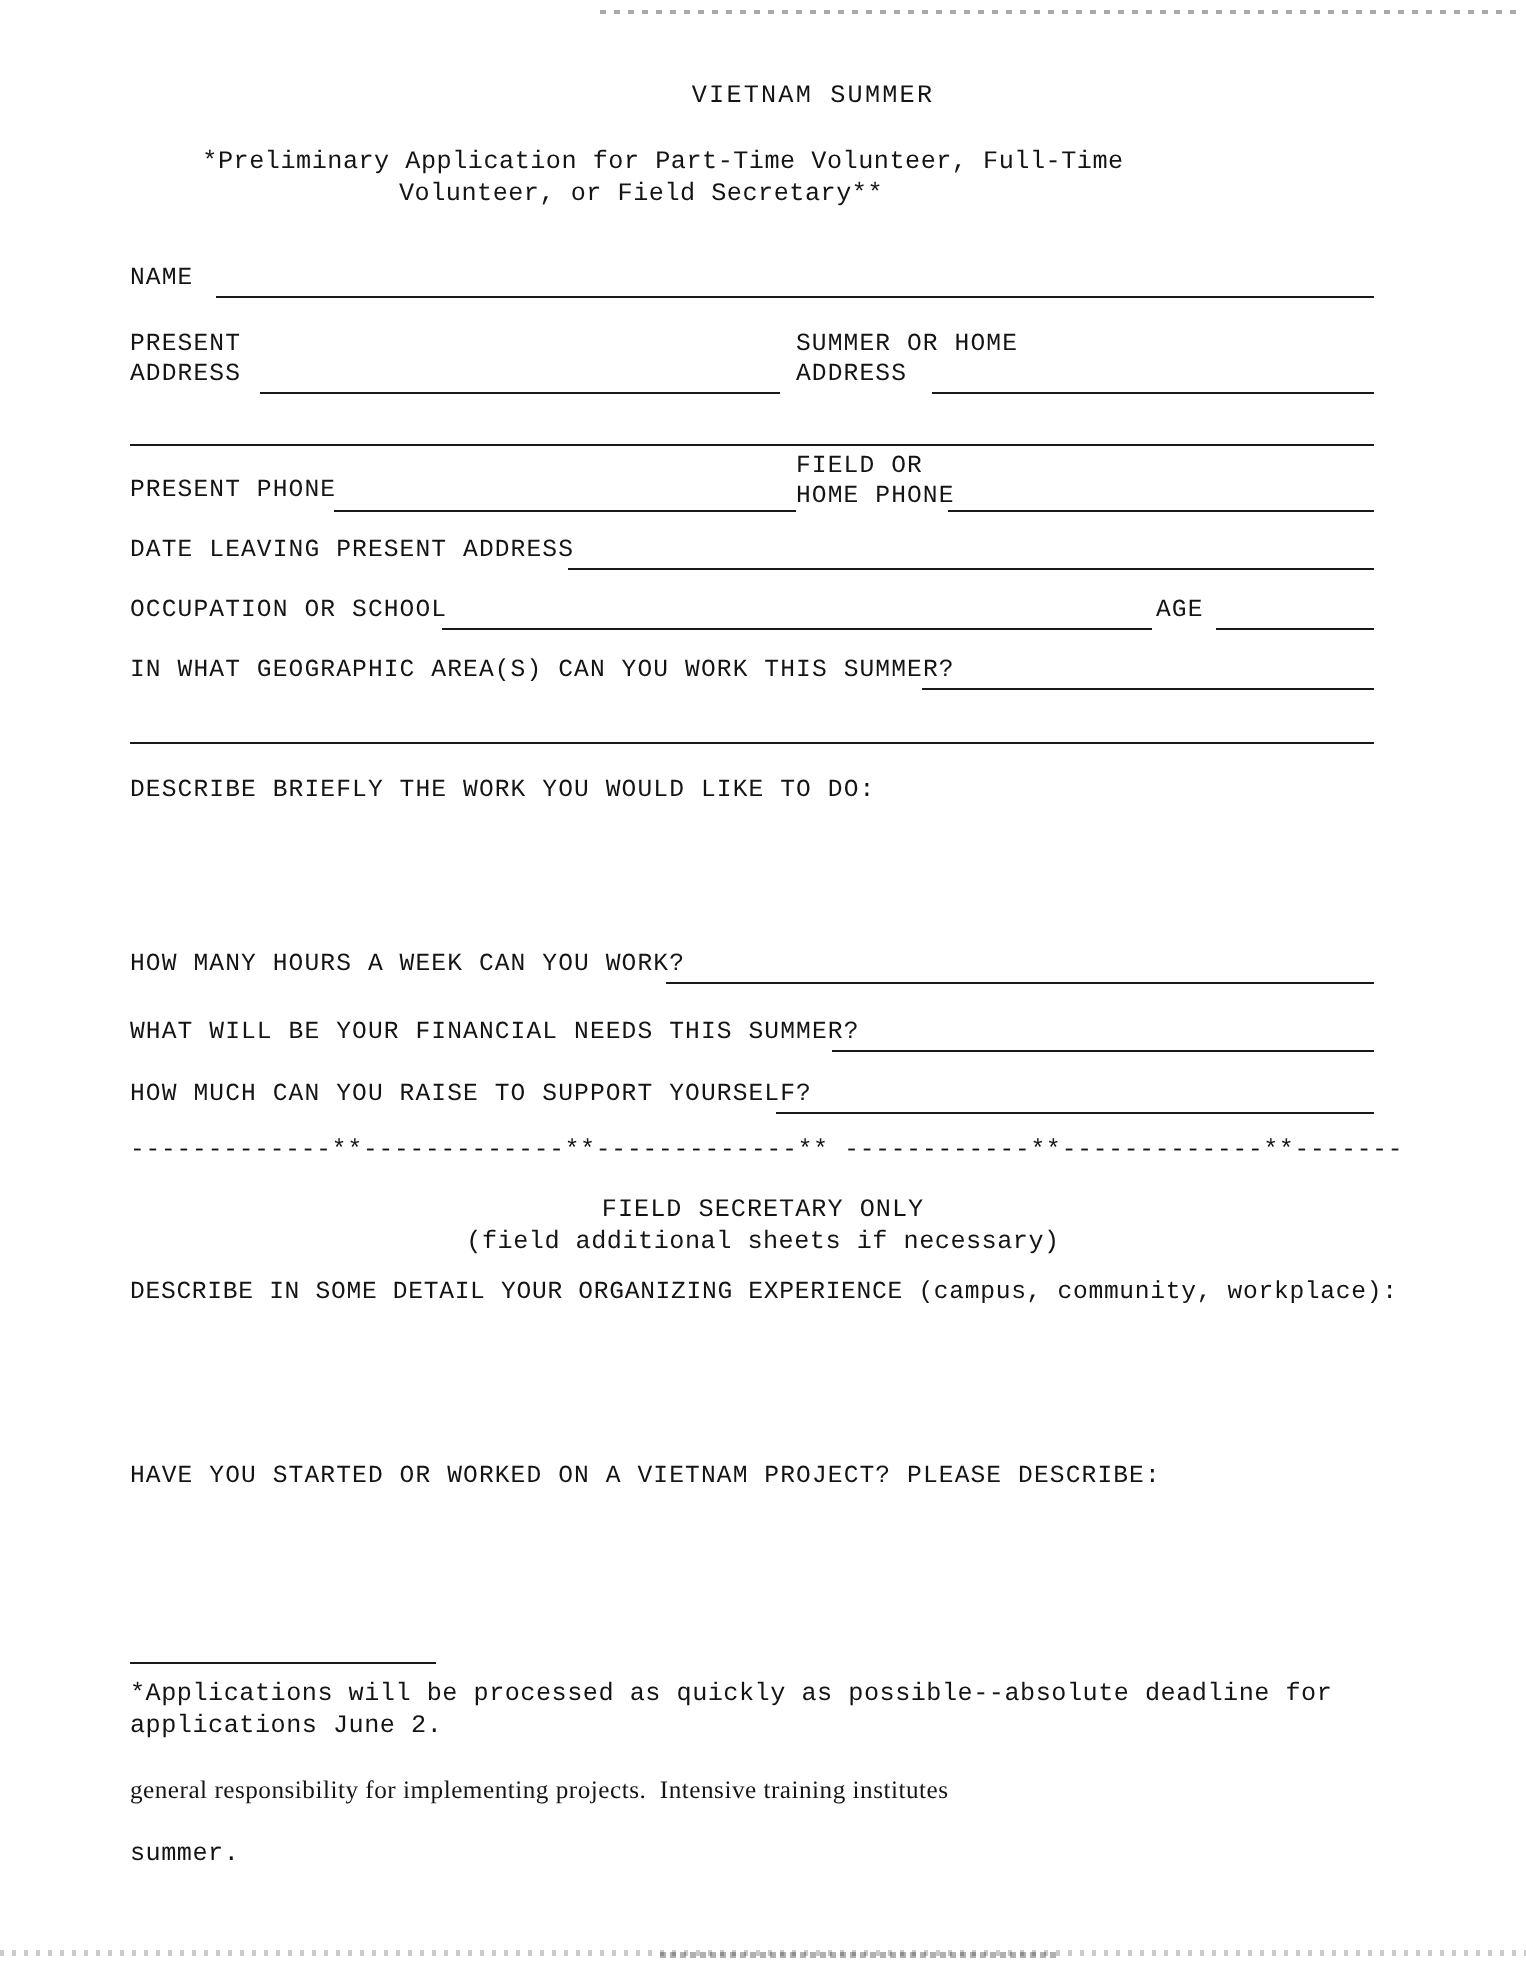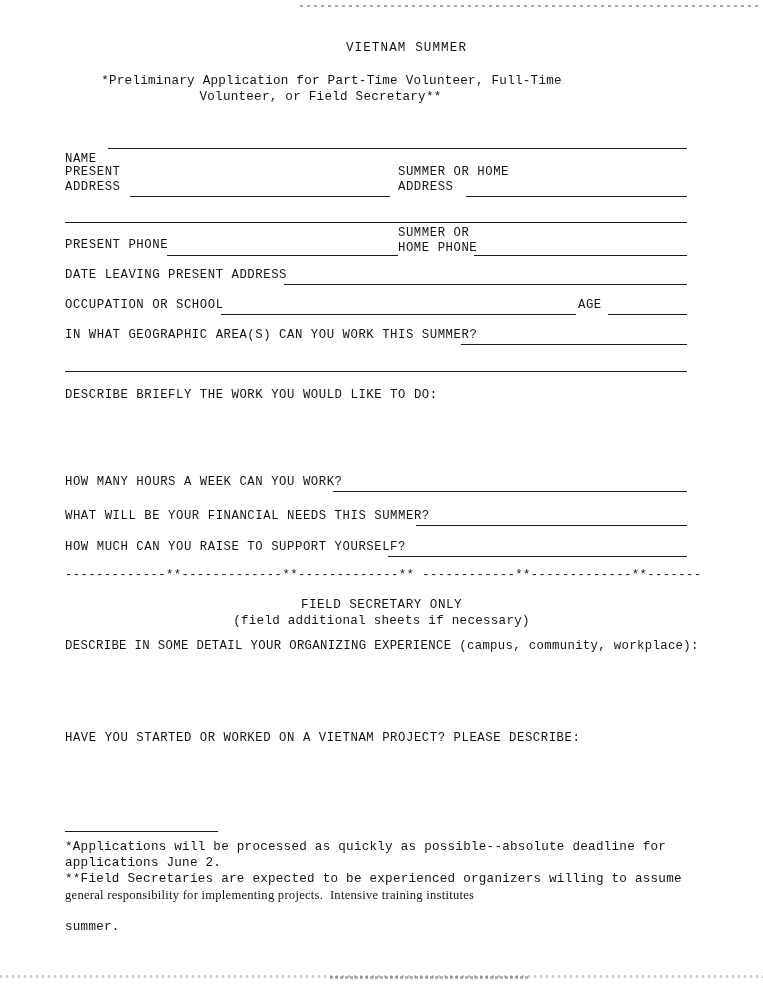--- a/index.html
+++ b/index.html
@@ -85,21 +85,21 @@
 
 <div class="page">
 
   <div class="topdash" style="left:300px; width:460px;"></div>
 
   <div class="t caps center" style="left:0; top:41px; width:763px; letter-spacing:1.1px; font-size:12.6px;padding-left:25px;">VIETNAM SUMMER</div>
 
   <div class="t mixed center" style="left:0; top:74px; width:663px;">*Preliminary Application for Part-Time Volunteer, Full-Time</div>
   <div class="t mixed center" style="left:0; top:90px; width:641px;">Volunteer, or Field Secretary**</div>
 
-  <div class="t caps" style="left:65px; top:132px;margin-top:20px;">NAME</div>
+  <div class="t caps" style="left:65px; top:132px;">NAME</div>
   <div class="t caps" style="left:112px; top:132px;"></div>
   <div class="rule" style="left:108px; top:148px; width:579px;"></div>
 
   <div class="t caps" style="left:65px; top:165px;">PRESENT</div>
   <div class="t caps" style="left:65px; top:180px;">ADDRESS</div>
 
   <div class="t caps" style="left:398px; top:165px;">SUMMER OR HOME</div>
   <div class="t caps" style="left:398px; top:180px;">ADDRESS</div>
 
   <div class="t caps" style="left:135px; top:180px;"></div>
@@ -107,21 +107,21 @@
 
   <div class="rule" style="left:130px; top:196px; width:260px;"></div>
   <div class="rule" style="left:466px; top:196px; width:221px;"></div>
 
   <div class="t caps" style="left:70px; top:206px;"></div>
   <div class="t caps" style="left:470px; top:206px;"></div>
   <div class="rule" style="left:65px; top:222px; width:333px;"></div>
   <div class="rule" style="left:398px; top:222px; width:289px;"></div>
 
   <div class="t caps" style="left:65px; top:238px;">PRESENT PHONE</div>
-  <div class="t caps" style="left:398px; top:226px;">SUMMER OR</div>
+  <div class="t caps" style="left:398px; top:226px;">FIELD OR</div>
   <div class="t caps" style="left:398px; top:241px;">HOME PHONE</div>
 
   <div class="t caps" style="left:172px; top:238px;"></div>
   <div class="t caps" style="left:478px; top:241px;"></div>
 
   <div class="rule" style="left:167px; top:255px; width:231px;"></div>
   <div class="rule" style="left:474px; top:255px; width:213px;"></div>
 
   <div class="t caps" style="left:65px; top:268px;">DATE LEAVING PRESENT ADDRESS</div>
   <div class="t caps" style="left:288px; top:268px;"></div>
@@ -163,20 +163,19 @@
   <div class="t caps" style="left:65px; top:639px; letter-spacing:0.35px;">DESCRIBE IN SOME DETAIL YOUR ORGANIZING EXPERIENCE (campus, community, workplace):</div>
   <div class="t caps" style="left:65px; top:663px; width:640px; white-space:pre-wrap;"></div>
 
   <div class="t caps" style="left:65px; top:731px;">HAVE YOU STARTED OR WORKED ON A VIETNAM PROJECT? PLEASE DESCRIBE:</div>
   <div class="t caps" style="left:65px; top:755px; width:640px; white-space:pre-wrap;"></div>
 
   <div class="rule" style="left:65px; top:831px; width:153px;"></div>
 
   <div class="t mixed" style="left:65px; top:840px;">*Applications will be processed as quickly as possible--absolute deadline for</div>
   <div class="t mixed" style="left:65px; top:856px;">applications June 2.</div>
-  <div class="t mixed" style="left:65px; top:872px;">**Field Secretaries are expected to be experienced organizers willing to assume</div>
   <div class="t mixed" style="left:65px; top:888px;font-family:Liberation Serif, serif;">general responsibility for implementing projects.  Intensive training institutes</div>
   <div class="t mixed" style="left:65px; top:920px;">summer.</div>
 
   <div class="scanline" style="top:975px;"></div>
   <div class="scanline dark" style="top:976px; left:330px; width:200px; opacity:0.45;"></div>
 
 </div>
 
 </body></html>

